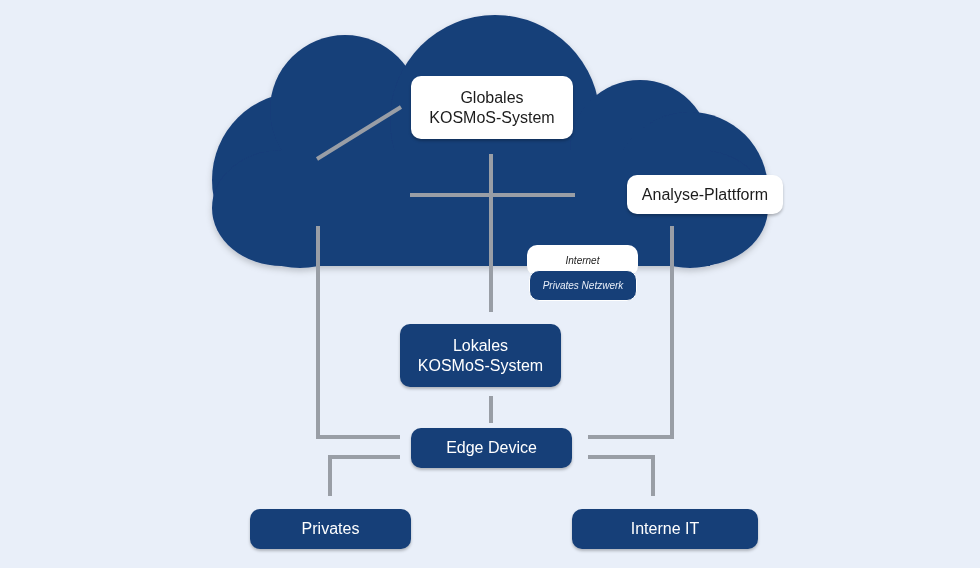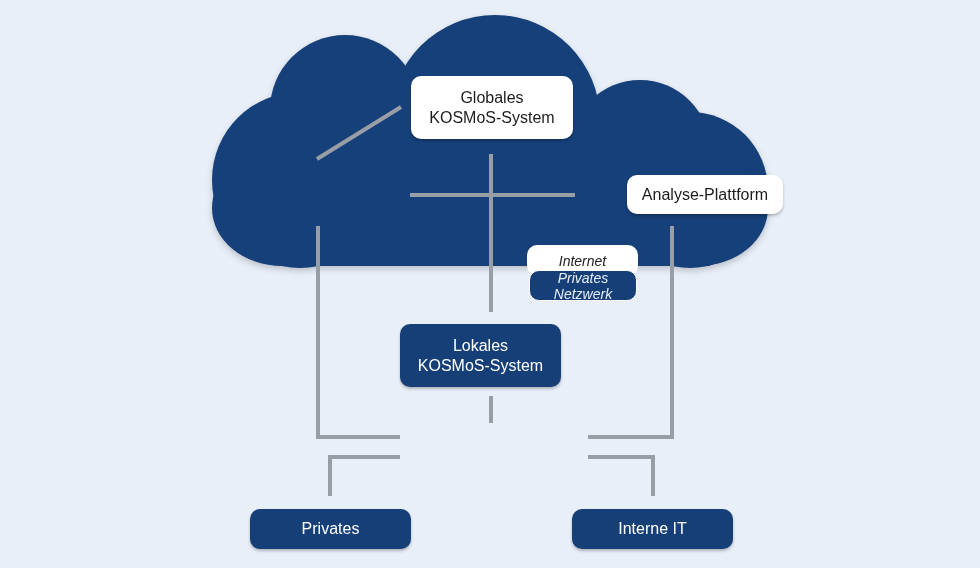--- a/index.html
+++ b/index.html
@@ -20,21 +20,21 @@
     line-height: 1.25;
     box-sizing: border-box;
     white-space: pre-line;
   }
   .node.light { background: #ffffff; color: #1c1c1c; box-shadow: 0 2px 3px rgba(0,0,0,0.25); }
   .node.dark  { background: #163f78; color: #ffffff; box-shadow: 0 2px 3px rgba(0,0,0,0.25); }
   .pill {
     position: absolute;
     display: flex; align-items: center; justify-content: center;
     border-radius: 10px;
-    font-size: 14px; font-style: italic;
+    font-size: 10px; font-style: italic;
     height: 31px;
   }
   .pill.internet { background: #ffffff; color: #222; }
   .pill.private { background: #163f78; color: #e8eef8; border: 1px solid #ffffff; box-sizing: border-box; }
 </style>
 </head>
 <body>
 
 <div id="stage">
   <svg width="980" height="568" viewBox="0 0 980 568">
@@ -78,19 +78,22 @@
     <span>Internet</span>
   </div>
   <div class="pill private" style="left:529px; top:270px; width:108px;text-align:center;">
     <span>Privates Netzwerk</span>
   </div>
 
   <div class="node dark" style="left:400px; top:324px; width:161px; height:63px;">
     <span>Lokales
 KOSMoS-System</span>
   </div>
+  <div class="node dark" style="left:411px; top:428px; width:161px; height:40px;">
+    <span>Edge Device</span>
+  </div>
   <div class="node dark" style="left:250px; top:509px; width:161px; height:40px;">
     <span>Privates</span>
   </div>
-  <div class="node dark" style="left:572px; top:509px; width:161px; height:40px;">
+  <div class="node dark" style="left:572px; top:509px; width:186px; height:40px;">
     <span>Interne IT</span>
   </div>
 </div>
 
 </body></html>

